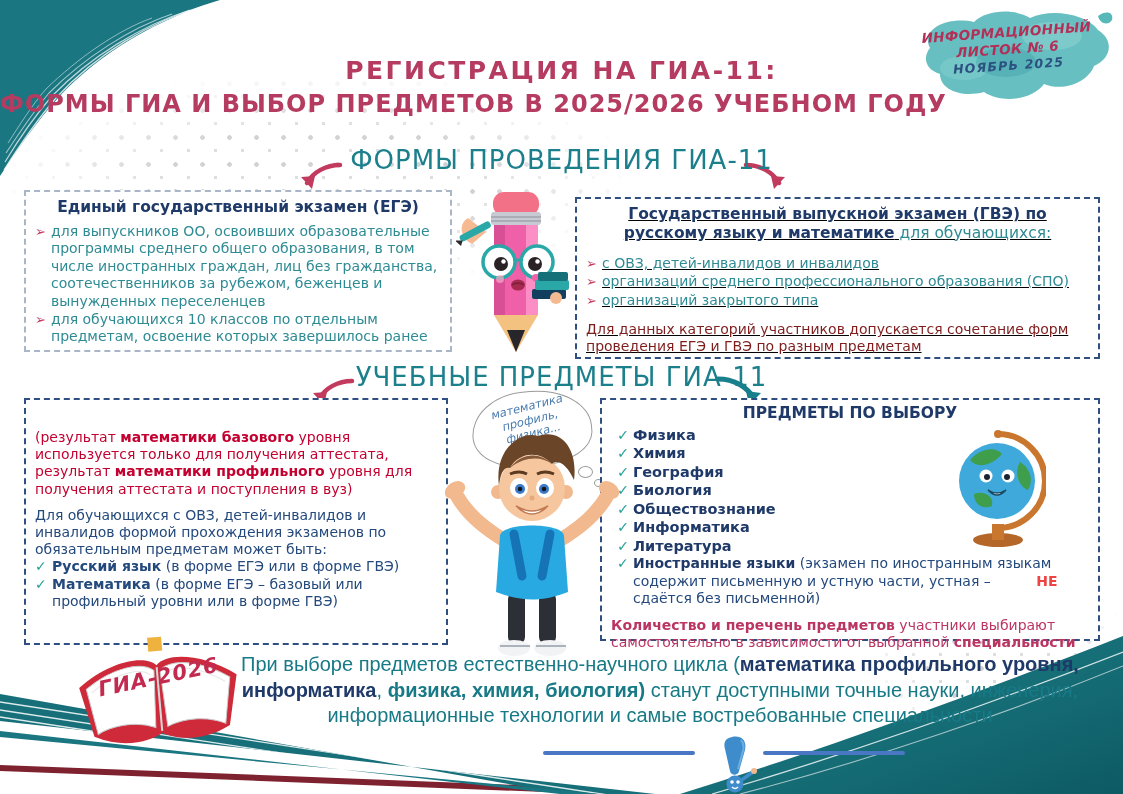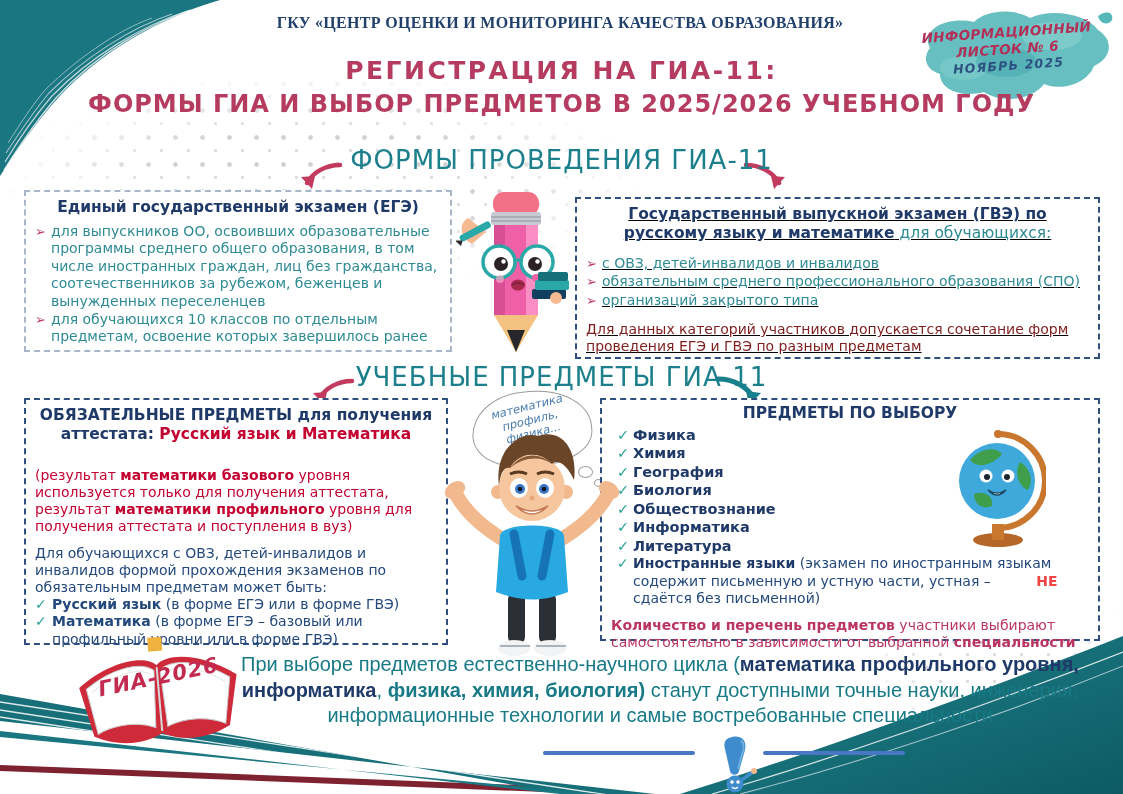--- a/index.html
+++ b/index.html
@@ -11,21 +11,21 @@
     background-size:27px 27px,27px 27px;background-position:0 0,13px 13px;
     -webkit-mask-image:radial-gradient(closest-side,#000 50%,transparent 100%);
     mask-image:radial-gradient(closest-side,#000 50%,transparent 100%);}
   .decor{position:absolute;z-index:1;}
   
   .txt{position:absolute;z-index:3;}
   .org-header{top:14px;left:120px;width:880px;text-align:center;color:#21406b;
     font-family:"Liberation Serif","DejaVu Serif",serif;font-weight:bold;font-size:16px;letter-spacing:.3px;}
   .title-l1{top:56px;left:0;width:1123px;text-align:center;color:#b53b60;font-weight:bold;
     font-size:25px;letter-spacing:2.5px;}
-  .title-l2{top:90px;left:0;width:1123px;text-align:center;color:#b53b60;font-weight:bold;
+  .title-l2{top:90px;left:0;width:1123px;color:#b53b60;font-weight:bold;
     font-size:24px;letter-spacing:1px;}
   .sec-heading{left:0;width:1123px;text-align:center;color:#1b7f8c;font-size:26px;letter-spacing:1px;}
   .badge-text{top:24px;left:905px;width:205px;text-align:center;transform:rotate(-4deg);line-height:1.25;}
   .badge-text .b1,.badge-text .b2{display:block;color:#b23058;font-weight:bold;font-style:italic;font-size:13.5px;letter-spacing:.4px;}
   .badge-text .b3{display:block;color:#2c5180;font-weight:bold;font-style:italic;font-size:12.5px;letter-spacing:1.2px;}
   
   .ibox{position:absolute;z-index:2;background:#fff;box-sizing:border-box;padding:6px 9px;}
   .box-ege{left:24px;top:190px;width:428px;height:162px;border:2px dashed #a9b6c8;}
   .box-gve{left:575px;top:197px;width:525px;height:162px;border:2px dashed #2f4f80;text-decoration:underline;}
   .box-mand{left:24px;top:398px;width:424px;height:247px;border:2px dashed #2f4f80;}
@@ -122,21 +122,20 @@
     <ellipse cx="62" cy="62" rx="24" ry="12" fill="#8ad2d0" fill-opacity=".45"></ellipse>
     <ellipse cx="104" cy="56" rx="30" ry="15" fill="#3f9fa4" fill-opacity=".4"></ellipse>
     <path d="M196,10 C204,4 212,6 210,14 C206,20 198,18 196,10 Z" fill="#57b8ba"></path>
   </svg>
   <div class="txt badge-text">
     <span class="b1">ИНФОРМАЦИОННЫЙ</span>
     <span class="b2">ЛИСТОК № 6</span>
     <span class="b3">НОЯБРЬ 2025</span>
   </div>
 
-  <div class="txt org-header">ГКУ «ЦЕНТР ОЦЕНКИ И МОНИТОРИНГА КАЧЕСТВА ОБРАЗОВАНИЯ»</div>
   <div class="txt title-l1">РЕГИСТРАЦИЯ НА ГИА-11:</div>
   <div class="txt title-l2">ФОРМЫ ГИА И ВЫБОР ПРЕДМЕТОВ В 2025/2026 УЧЕБНОМ ГОДУ</div>
 
   <div class="txt sec-heading" style="top:145px;">ФОРМЫ ПРОВЕДЕНИЯ ГИА-11</div>
   <svg class="decor" style="left:300px;top:160px;" width="44" height="30" viewBox="0 0 44 30">
     <path d="M40,5 C26,5 13,12 7,23" stroke="#c23b5e" stroke-width="4.5" fill="none" stroke-linecap="round"></path>
     <polygon points="1,17 12,29 15,16" fill="#c23b5e"></polygon>
   </svg>
   <svg class="decor" style="left:742px;top:160px;" width="44" height="30" viewBox="0 0 44 30">
     <path d="M4,5 C18,5 31,12 37,23" stroke="#c23b5e" stroke-width="4.5" fill="none" stroke-linecap="round"></path>
@@ -159,21 +158,21 @@
 
   <div class="ibox box-gve">
     <div class="box-title"><span>Государственный выпускной экзамен (ГВЭ) по русскому языку и математике</span><span class="tail"> для обучающихся:</span></div>
     <div class="gve-bullets">
 
         <div class="b-item">
           <span class="arr">➢</span><span>с ОВЗ, детей-инвалидов и инвалидов</span>
         </div>
 
         <div class="b-item">
-          <span class="arr">➢</span><span>обязательным среднего профессионального образования (СПО)</span>
+          <span class="arr">➢</span><span>организаций среднего профессионального образования (СПО)</span>
         </div>
 
         <div class="b-item">
           <span class="arr">➢</span><span>организаций закрытого типа</span>
         </div>
       </div>
     <div class="gve-note">Для данных категорий участников допускается сочетание форм проведения ЕГЭ и ГВЭ по разным предметам</div>
   </div>
 
   <svg class="art" style="left:456px;top:186px;" width="118" height="168" viewBox="0 0 118 168">
@@ -211,21 +210,20 @@
   <svg class="decor" style="left:312px;top:376px;" width="44" height="30" viewBox="0 0 44 30">
     <path d="M40,5 C26,5 13,12 7,23" stroke="#c23b5e" stroke-width="4.5" fill="none" stroke-linecap="round"></path>
     <polygon points="1,17 12,29 15,16" fill="#c23b5e"></polygon>
   </svg>
   <svg class="decor" style="left:714px;top:374px;" width="48" height="32" viewBox="0 0 48 32">
     <path d="M4,5 C20,5 34,13 40,25" stroke="#17808c" stroke-width="5" fill="none" stroke-linecap="round"></path>
     <polygon points="47,19 35,31 32,17" fill="#17808c"></polygon>
   </svg>
 
   <div class="ibox box-mand">
-    <div class="box-title"><span class="seg-nb">ОБЯЗАТЕЛЬНЫЕ ПРЕДМЕТЫ</span><span class="seg-nb"> для получения аттестата: </span><span class="seg-rb">Русский язык и Математика</span></div>
     <div class="mand-note"><span class="seg-r">(результат </span><span class="seg-rb">математики базового</span><span class="seg-r"> уровня используется только для получения аттестата, результат </span><span class="seg-rb">математики профильного</span><span class="seg-r"> уровня для получения аттестата и поступления в вуз)</span></div>
     <div class="ovz">Для обучающихся с ОВЗ, детей-инвалидов и инвалидов формой прохождения экзаменов по обязательным предметам может быть:</div>
     <div>
 
         <div class="c-item">
           <span class="check">✓</span><span class="lbl">Русский язык</span><span> (в форме ЕГЭ или в форме ГВЭ)</span>
         </div>
 
         <div class="c-item">
           <span class="check">✓</span><span class="lbl">Математика</span><span> (в форме ЕГЭ – базовый или профильный уровни или в форме ГВЭ)</span>

